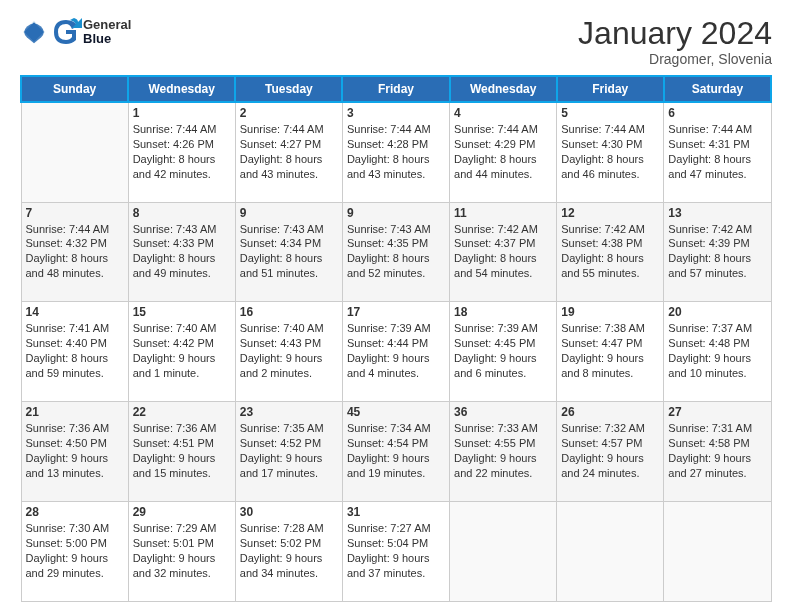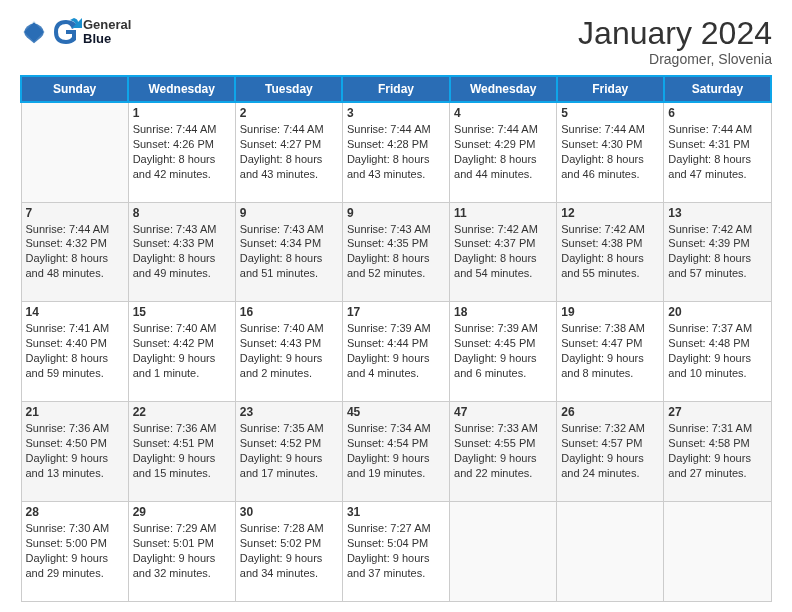--- a/index.html
+++ b/index.html
@@ -235,21 +235,21 @@
           </td>
           <td>
             <span class="day-num">23</span>
             <div class="day-info">Sunrise: 7:35 AM<br>Sunset: 4:52 PM<br>Daylight: 9 hours and 17 minutes.</div>
           </td>
           <td>
             <span class="day-num">45</span>
             <div class="day-info">Sunrise: 7:34 AM<br>Sunset: 4:54 PM<br>Daylight: 9 hours and 19 minutes.</div>
           </td>
           <td>
-            <span class="day-num">47</span>
+            <span class="day-num">36</span>
             <div class="day-info">Sunrise: 7:33 AM<br>Sunset: 4:55 PM<br>Daylight: 9 hours and 22 minutes.</div>
           </td>
           <td>
             <span class="day-num">26</span>
             <div class="day-info">Sunrise: 7:32 AM<br>Sunset: 4:57 PM<br>Daylight: 9 hours and 24 minutes.</div>
           </td>
           <td>
             <span class="day-num">27</span>
             <div class="day-info">Sunrise: 7:31 AM<br>Sunset: 4:58 PM<br>Daylight: 9 hours and 27 minutes.</div>
           </td>

